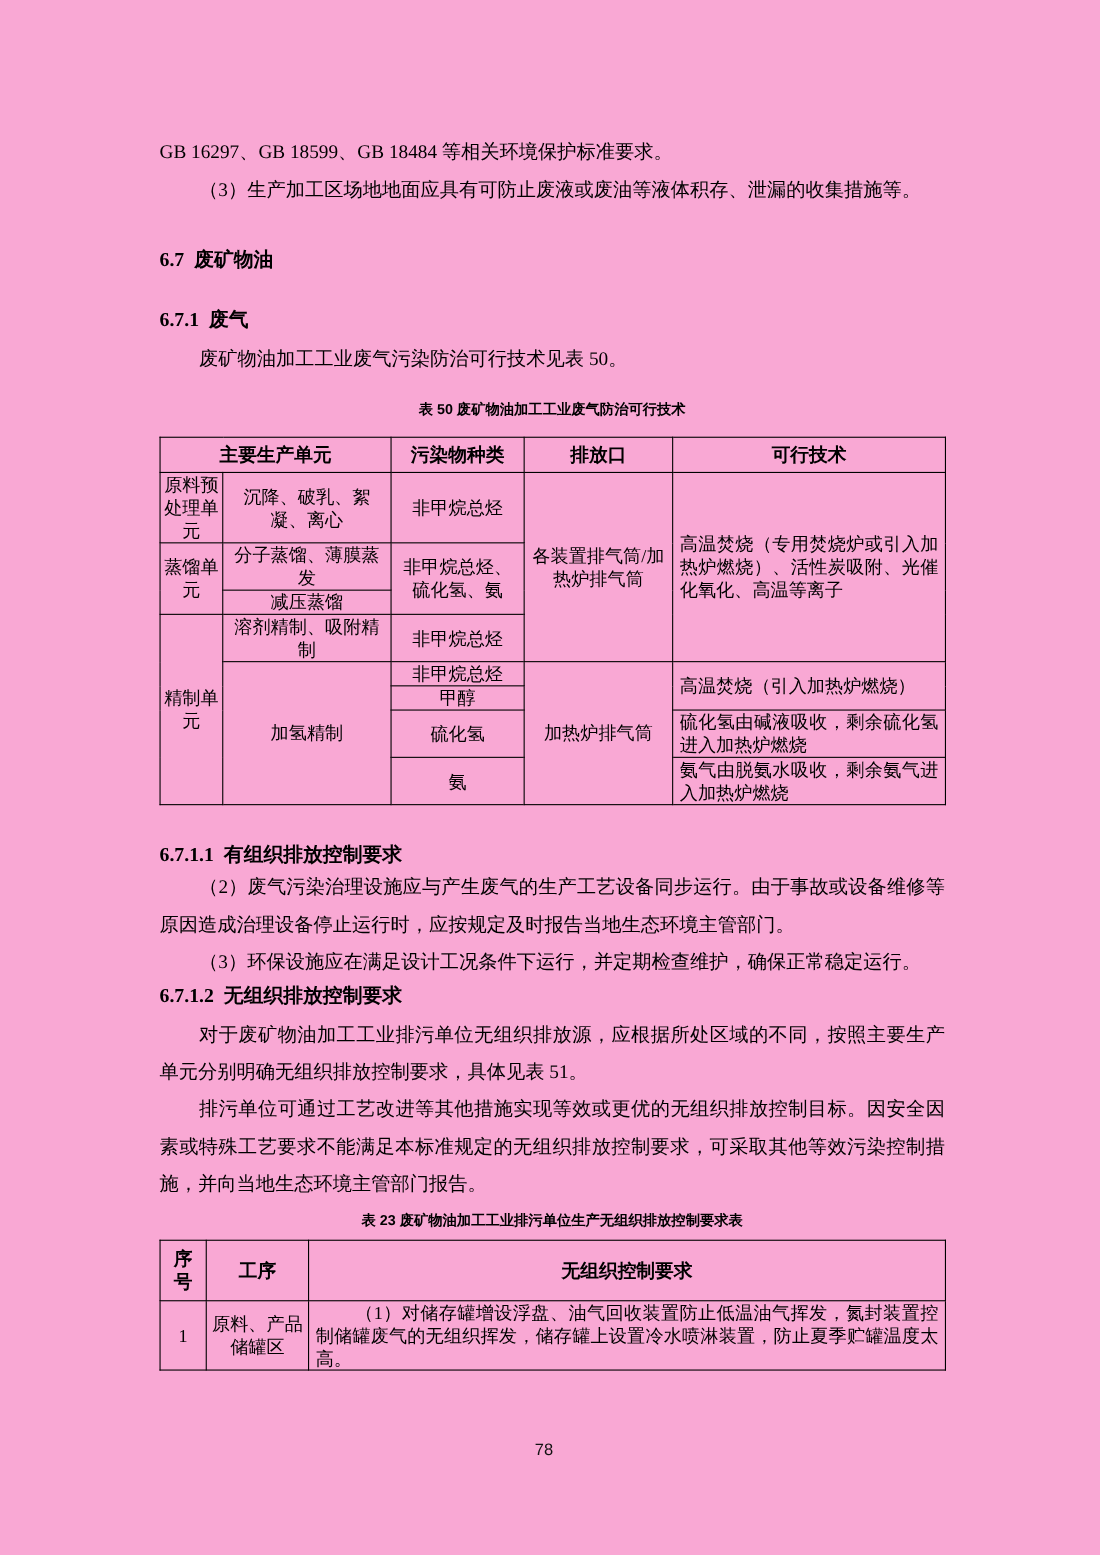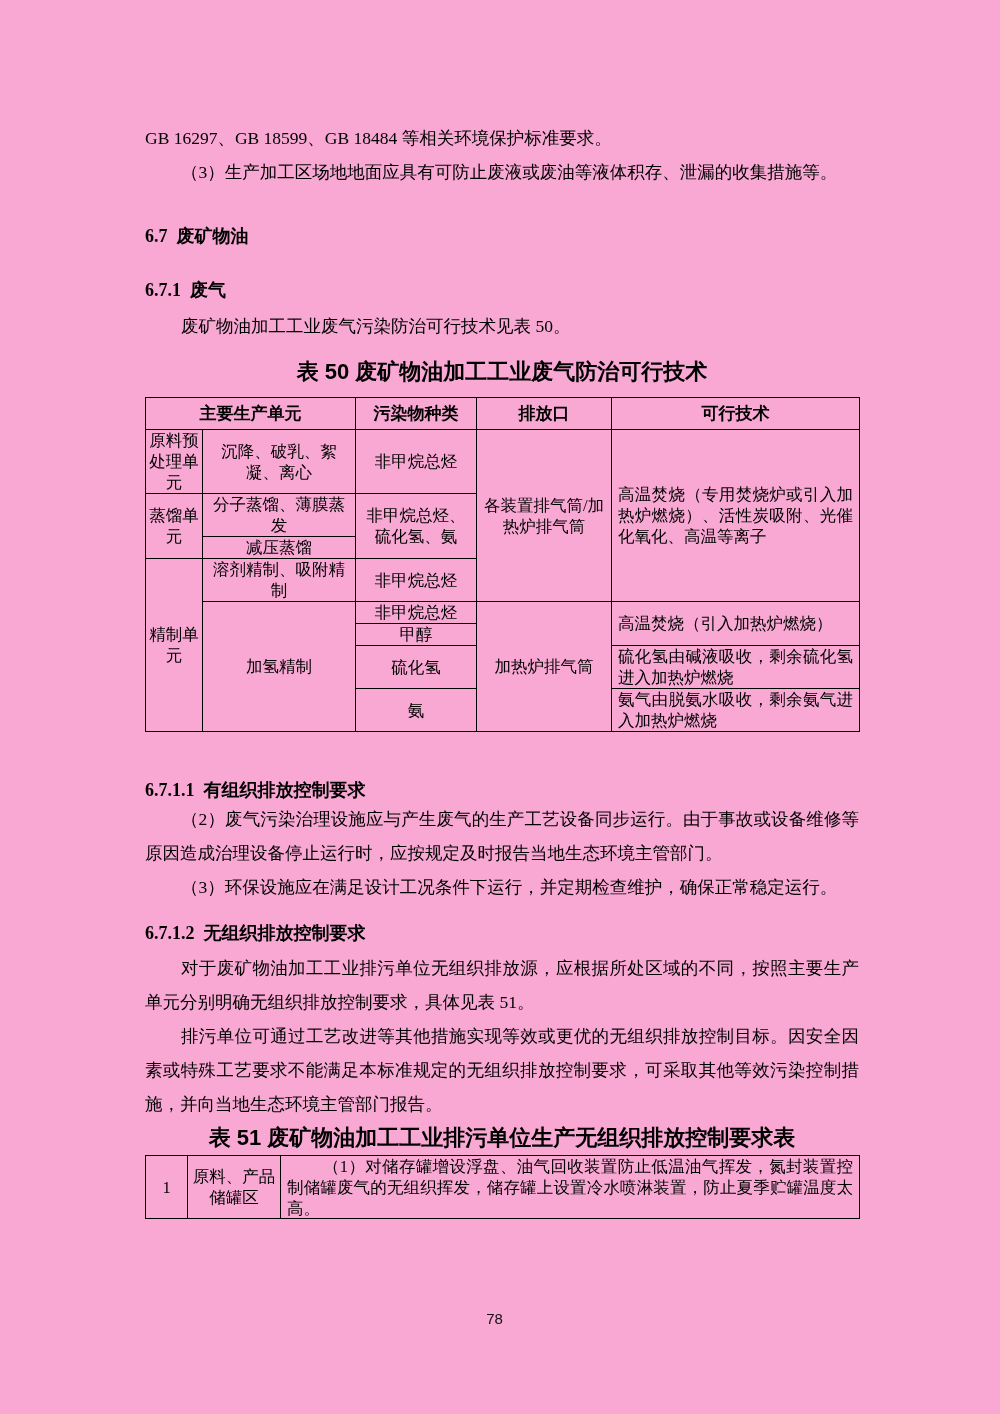--- a/index.html
+++ b/index.html
@@ -24,31 +24,31 @@
   .heading {
     font-size:18px; line-height:24px; font-weight:bold;
     font-family:"Liberation Sans","DejaVu Sans",sans-serif;
   }
   .heading .h-num {
     font-family:"Liberation Serif","DejaVu Serif",serif;
     font-weight:bold; margin-right:9px;
   }
   .h-67   { margin-top:35px; }
   .h-671  { margin-top:30px; }
-  .h-6711 { margin-top:46px; }
-  .h-6712 { margin-top:17px; }
+  .h-6711 { margin-top:33px; }
+  .h-6712 { margin-top:2px; }
 
   .p-t50intro { margin-top:7px; }
   .p-6711a { margin-top:5px; }
   .p-6712a { margin-top:6px; }
 
   .table-caption {
     text-align:center; font-weight:bold;
     font-family:"Liberation Sans","DejaVu Sans",sans-serif;
-    font-size:22px; line-height:24px;
+    font-size:13px; line-height:24px;
   }
   .cap-50 { margin-top:17px; }
   .cap-51 { margin-top:5px; }
 
   table { border-collapse:collapse; table-layout:fixed; width:714px; }
   .t50 { margin-top:13px; }
   .t51 { margin-top:5px; }
 
   .t50 th, .t50 td, .t51 th, .t51 td {
     border:1px solid #000000;
@@ -158,29 +158,34 @@
     <h3 class="heading h-6711"><span class="h-num">6.7.1.1</span><span>有组织排放控制要求</span></h3>
 
     <p class="body-text p-indent">（2）废气污染治理设施应与产生废气的生产工艺设备同步运行。由于事故或设备维修等原因造成治理设备停止运行时，应按规定及时报告当地生态环境主管部门。</p>
     <p class="body-text p-indent">（3）环保设施应在满足设计工况条件下运行，并定期检查维护，确保正常稳定运行。</p>
 
     <h3 class="heading h-6712"><span class="h-num">6.7.1.2</span><span>无组织排放控制要求</span></h3>
 
     <p class="body-text p-indent p-6712a">对于废矿物油加工工业排污单位无组织排放源，应根据所处区域的不同，按照主要生产单元分别明确无组织排放控制要求，具体见表 51。</p>
     <p class="body-text p-indent">排污单位可通过工艺改进等其他措施实现等效或更优的无组织排放控制目标。因安全因素或特殊工艺要求不能满足本标准规定的无组织排放控制要求，可采取其他等效污染控制措施，并向当地生态环境主管部门报告。</p>
 
-    <div class="table-caption cap-51">表 51  废矿物油加工工业排污单位生产无组织排放控制要求表</div>
+    <div class="table-caption cap-51">表 23  废矿物油加工工业排污单位生产无组织排放控制要求表</div>
 
     <table class="t51">
       <colgroup>
         <col style="width:42px">
           <col style="width:93px">
           <col style="width:579px">
       </colgroup>
       <tbody>
+          <tr>
+        <th>序号</th>
+        <th>工序</th>
+        <th>无组织控制要求</th>
+      </tr>
       <tr>
         <td>1</td>
         <td>原料、产品储罐区</td>
         <td class="req-cell">
           <div class="req-clip">
             <p>（1）对储存罐增设浮盘、油气回收装置防止低温油气挥发，氮封装置控制储罐废气的无组织挥发，储存罐上设置冷水喷淋装置，防止夏季贮罐温度太高。</p>
 
           </div>
         </td>
       </tr>

